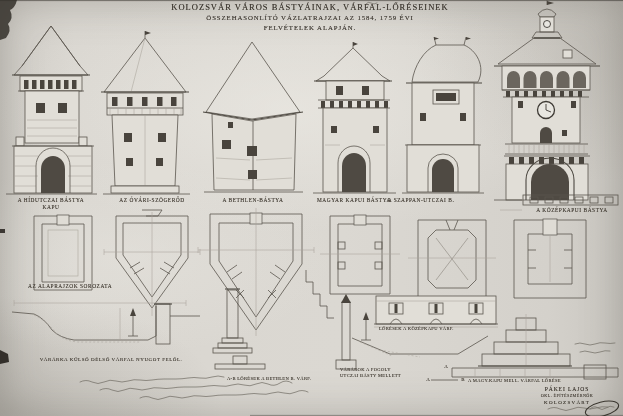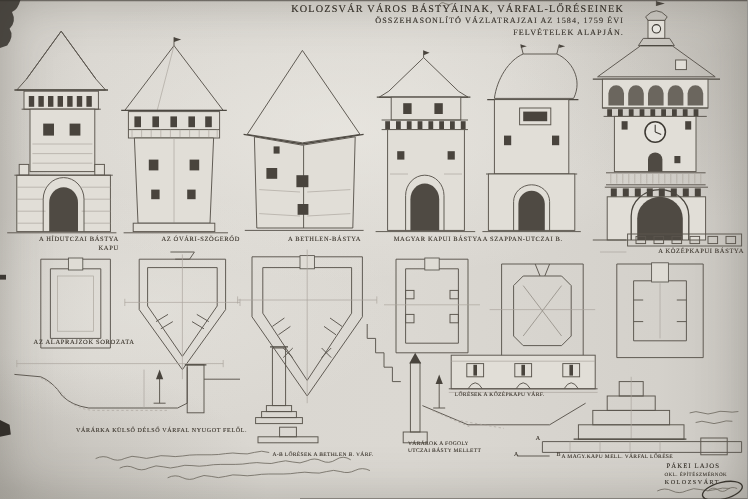--- a/index.html
+++ b/index.html
@@ -14,21 +14,21 @@
     box-shadow: inset 0 0 40px rgba(90,86,78,.35);
   }
   svg{position:absolute;left:0;top:0;}
   .s{stroke:#5b564e;stroke-width:.8;fill:none}
   .s2{stroke:#4c4841;stroke-width:1.1;fill:none}
   .w{fill:#e1ded7;stroke:#5b564e;stroke-width:.8}
   .o{fill:#4f4a43;stroke:none}
   .d{fill:#49443d;stroke:none}
   .f{stroke:#a9a49b;stroke-width:.55;fill:none}
   .sq{stroke:#6f6a61;stroke-width:.7;fill:none;stroke-linecap:round}
-  .txt{position:absolute;color:#4a443c;line-height:1.15;text-align:right;
+  .txt{position:absolute;color:#4a443c;line-height:1.15;text-align:center;
        text-shadow:0 0 .4px rgba(74,68,60,.7);}
   .t1{font-size:8.5px;letter-spacing:1px;color:#3e3932;}
   .t2{font-size:6.8px;letter-spacing:.9px;color:#45403a;}
   .lbl{font-size:5.4px;letter-spacing:.55px;}
   .tiny{font-size:4.6px;letter-spacing:.3px;}
   .sig1{font-size:5.6px;letter-spacing:.9px;color:#3e3932;}
   .sig2{font-size:4.2px;letter-spacing:.4px;}
   .sig3{font-size:5px;letter-spacing:1.3px;color:#3e3932;}
   .mk{font-size:5px;letter-spacing:0;}
 </style>

